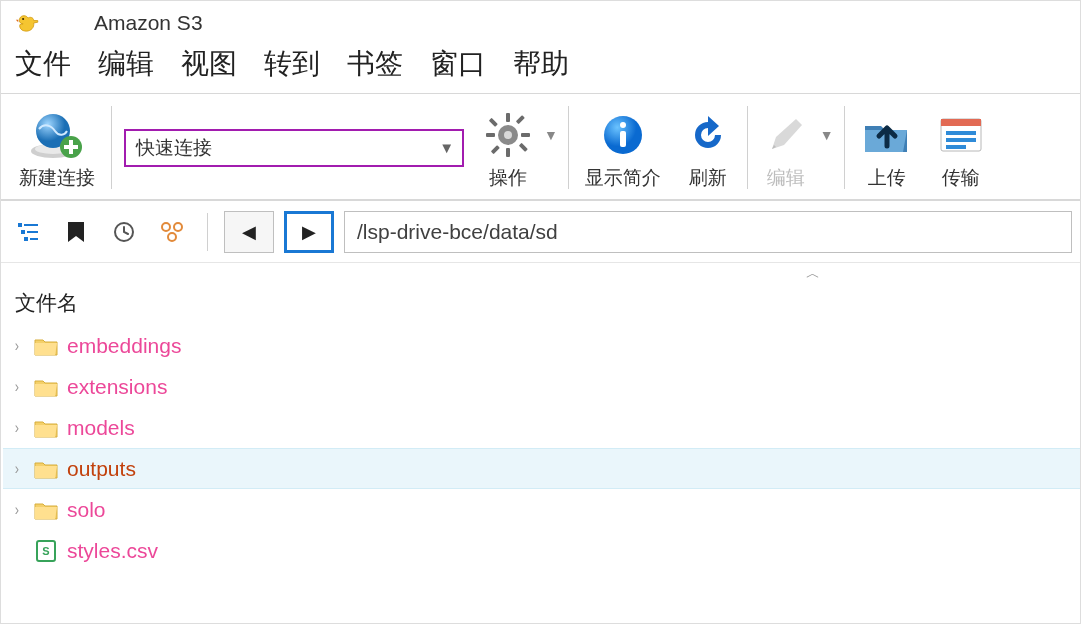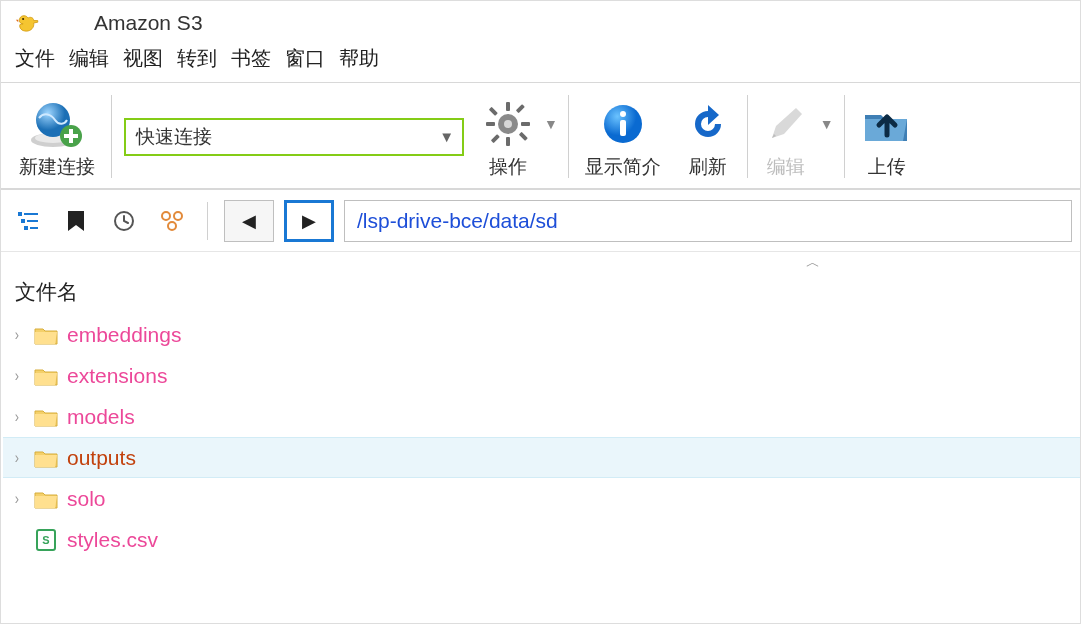--- a/index.html
+++ b/index.html
@@ -20,23 +20,23 @@
     align-items: center;
     padding: 8px 14px 6px 14px;
     height: 42px;
   }
   .titlebar .app-icon { width: 26px; height: 26px; margin-right: 14px; }
   .titlebar .title    { font-size: 21px; color: #333; margin-left: 39px; }
 
   
   .menubar {
     display: flex;
-    gap: 14px;
+    gap: 27px;
     padding: 2px 14px 10px 14px;
-    font-size: 20px;
+    font-size: 28px;
   }
   .menubar span { cursor: default; }
 
   
   .toolbar {
     display: flex;
     align-items: stretch;
     border-top: 1px solid #d8d8d8;
     border-bottom: 2px solid #d8d8d8;
     padding: 6px 6px 4px 6px;
@@ -58,21 +58,21 @@
 
   .connect-wrap {
     display: flex;
     flex-direction: column;
     justify-content: center;
     padding: 0 8px;
   }
   .connect-box {
     width: 340px;
     height: 38px;
-    border: 2px solid #84cc16;
+    border: 2px solid #a21caf;
     display: flex;
     align-items: center;
     justify-content: space-between;
     padding: 0 8px 0 10px;
     font-size: 19px;
     color: #333;
     background: #fff;
   }
   .connect-box .chev { color: #666; font-size: 15px; }
 
@@ -100,21 +100,21 @@
   .nav-arrow.active {
     border: 3px solid #1978d4;
     background: #fff;
   }
   .path-input {
     flex: 1;
     height: 42px;
     border: 1px solid #bfbfbf;
     font-size: 21px;
     padding: 0 12px;
-    color: #1d4ed8;
+    color: #404040;
     font-family: inherit;
   }
   .nav-vsep {
     width: 1px; height: 38px; background: #d0d0d0; margin: 0 6px;
   }
 
   
   .caret-row {
     display: flex;
     justify-content: flex-end;
@@ -293,20 +293,34 @@
         <svg width="52" height="46" viewBox="0 0 52 46">
           <path d="M4 14 L4 40 L46 40 L46 18 L24 18 L20 14 Z" fill="#3f7fb5"></path>
           <path d="M4 18 L46 18 L42 40 L4 40 Z" fill="#6aa9d8"></path>
           <path d="M26 34 L26 16 M26 16 L18 24 M26 16 L34 24" stroke="#0c2b45" stroke-width="5" fill="none" stroke-linecap="round" stroke-linejoin="round"></path>
         </svg>
       </span>
     </div>
     <span>上传</span>
   </div>
 
+  <div class="tb-item">
+    <div class="tb-icon-slot">
+      <span>
+        <svg width="48" height="44" viewBox="0 0 48 44">
+          <rect x="4" y="6" width="40" height="32" rx="2" fill="#fff" stroke="#b8b8b8"></rect>
+          <rect x="4" y="6" width="40" height="7" fill="#e26a54"></rect>
+          <rect x="9" y="18" width="30" height="4" fill="#2f8bd8"></rect>
+          <rect x="9" y="25" width="30" height="4" fill="#2f8bd8"></rect>
+          <rect x="9" y="32" width="20" height="4" fill="#2f8bd8"></rect>
+        </svg>
+      </span>
+    </div>
+    <span>传输</span>
+  </div>
 </div>
 
 <div class="navrow">
 
   <div class="sqbtn">
     <span>
       <svg width="24" height="24" viewBox="0 0 24 24">
         <rect x="2" y="3" width="4" height="4" fill="#1978d4"></rect>
         <rect x="8" y="4" width="14" height="2" fill="#1978d4"></rect>
         <rect x="5" y="10" width="4" height="4" fill="#1978d4"></rect>

